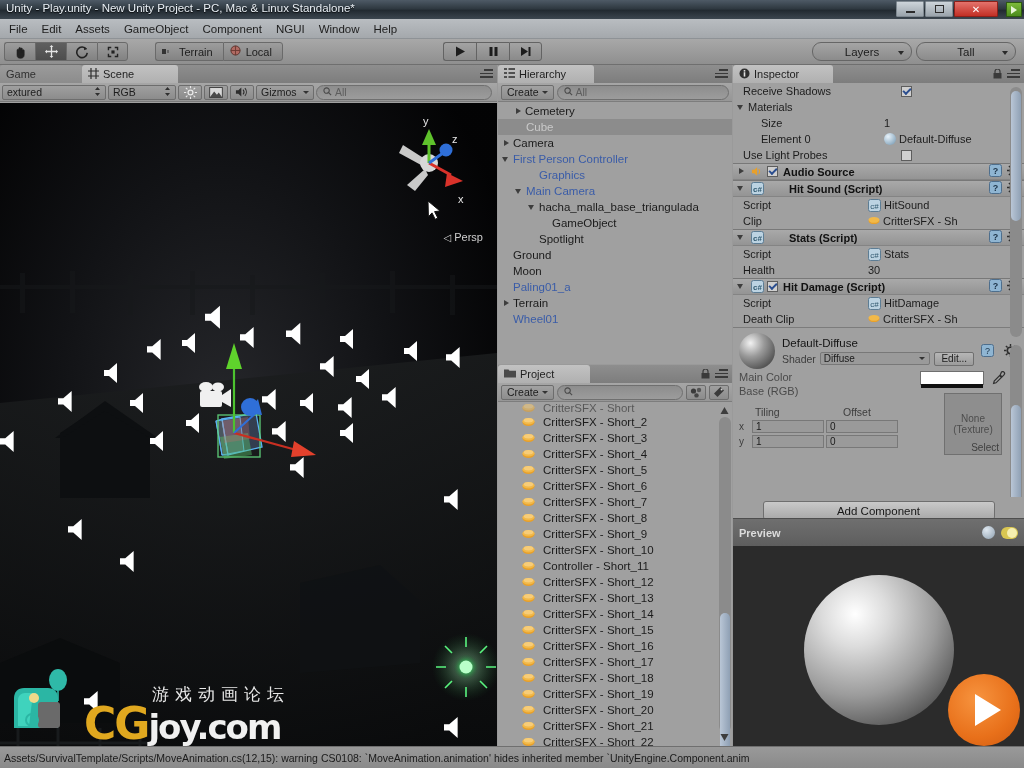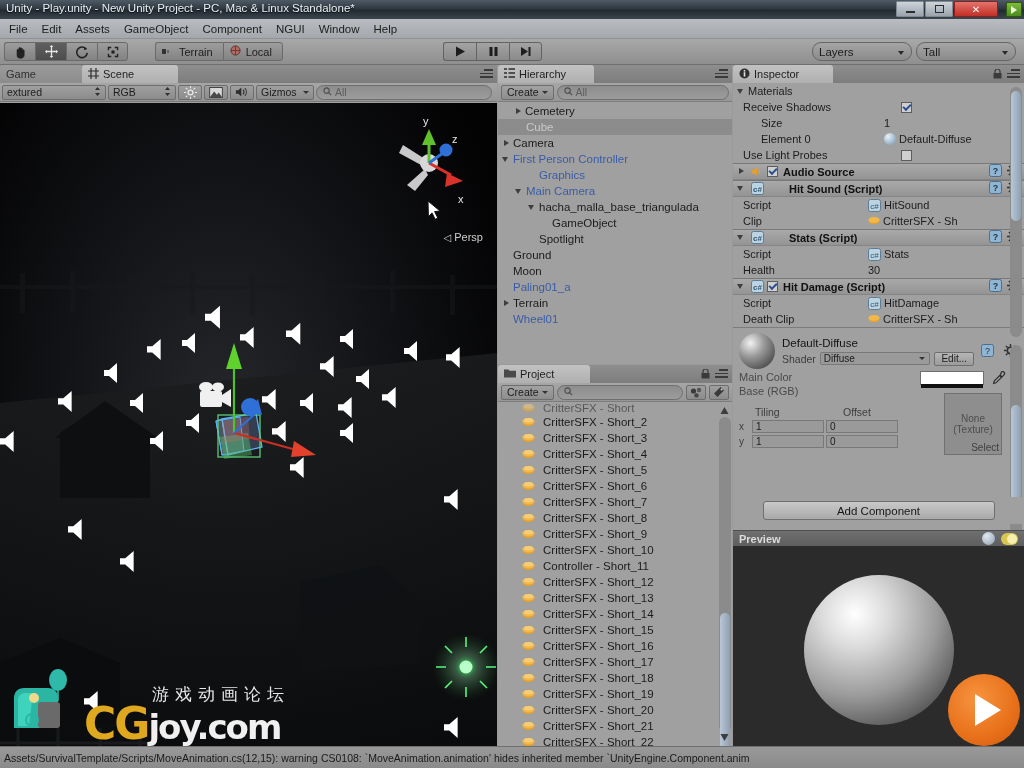--- a/index.html
+++ b/index.html
@@ -97,21 +97,21 @@
   }
   .playbtn:first-child { border-radius: 3px 0 0 3px; }
   .playbtn:last-child { border-right-width: 1px; border-radius: 0 3px 3px 0; }
 
   .right-group { position: absolute; right: 8px; display: flex; gap: 4px; }
   .dropdown {
     height: 19px; width: 100px;
     background: linear-gradient(180deg,#a5a5a5,#8b8b8b);
     border: 1px solid #666; border-radius: 9px;
     display: flex; align-items: center; padding: 0 6px;
-    font-size: 11.5px; color: #1c1c1c; position: relative;
+    font-size: 11.5px; color: #1c1c1c; position: relative; justify-content: center;
   }
   .dropdown .arr {
     position:absolute; right:7px; top:8px;
     border-left: 3.5px solid transparent; border-right: 3.5px solid transparent;
     border-top: 4px solid #2a2a2a;
   }
 
   
   .workspace {
     position: absolute; top: 65px; left: 0; right: 0; bottom: 22px;
@@ -275,21 +275,21 @@
     background:#a0a0a0; display:flex; align-items:center; justify-content:center;
   }
   .add-component {
     width: 232px; height:19px; border-radius:3px;
     background: linear-gradient(180deg,#c9c9c9,#a9a9a9);
     border:1px solid #6f6f6f;
     display:flex; align-items:center; justify-content:center;
     font-size:11.5px; color:#161616;
   }
   .preview-header {
-    position:absolute; left:0; right:0; bottom:200px; height:16px;
+    position:absolute; left:0; right:0; bottom:200px; height:28px;
     background: linear-gradient(180deg,#6f6f6f,#5e5e5e);
     border-top:1px solid #4e4e4e;
     display:flex; align-items:center; padding:0 6px;
     font-size:11px; font-weight:bold; color:#dcdcdc;
   }
   .preview-body {
     position:absolute; left:0; right:0; bottom:0; height:200px;
     background:#2b2b2b; overflow:hidden;
   }
   .preview-sphere {
@@ -1088,26 +1088,26 @@
               <rect x="0.5" y="4" width="8" height="5.5" fill="#3a3a3a"></rect>
               <path d="M2 4V2.5a2.5 2.5 0 0 1 5 0V4" fill="none" stroke="#3a3a3a" stroke-width="1.2"></path>
             </svg>
         </div>
       </div>
 
       <div class="insp-body">
 
         <div>
           <div class="irow">
+            <span class="lbl" style="padding-left:6px;">Receive Shadows</span>
+            <span style="margin-left:auto;margin-right:108px;" class="cbox checked"></span>
+          </div>
+          <div class="irow">
             <span class="tri open"></span>
             <span class="lbl">Materials</span>
-          </div>
-          <div class="irow">
-            <span class="lbl" style="padding-left:6px;">Receive Shadows</span>
-            <span style="margin-left:auto;margin-right:108px;" class="cbox checked"></span>
           </div>
           <div class="irow">
             <span class="lbl" style="padding-left:24px;">Size</span>
             <span style="margin-left:auto;width:136px;">1</span>
           </div>
           <div class="irow">
             <span class="lbl" style="padding-left:24px;">Element 0</span>
             <span style="margin-left:auto;width:136px;display:flex;align-items:center;gap:3px;">
               <span style="width:12px;height:12px;border-radius:50%;background:radial-gradient(circle at 34% 30%,#e8f3fb,#6f93ad);flex:none;"></span>
               <span style="overflow:hidden;text-overflow:clip;white-space:nowrap;">Default-Diffuse</span>

